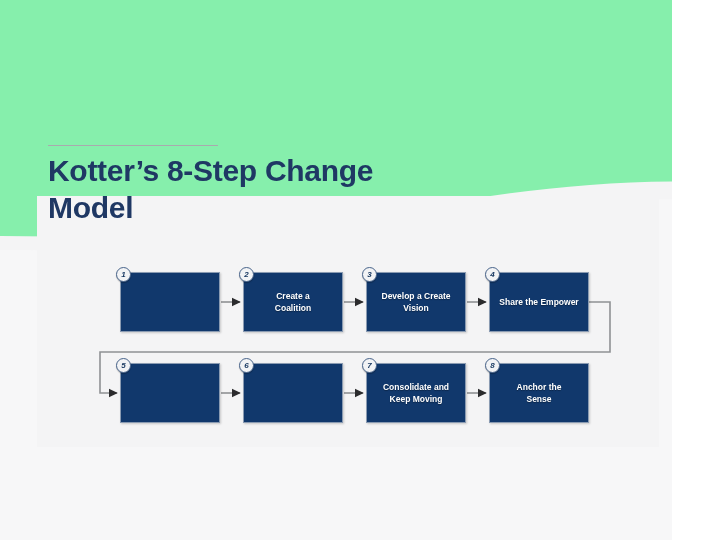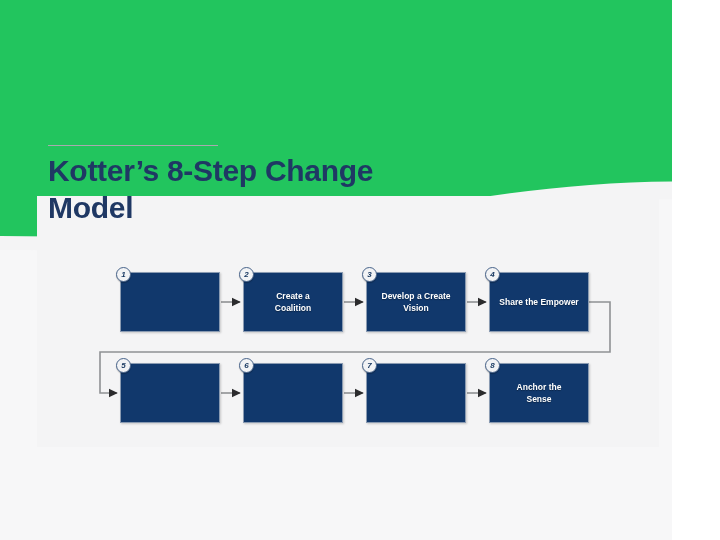--- a/index.html
+++ b/index.html
@@ -15,21 +15,21 @@
     font-family: "Liberation Sans", sans-serif;
     position: relative;
   }
 
   #slide {
     position: absolute;
     left: 0;
     top: 0;
     width: 672px;
     height: 540px;
-    background: #22c55e;
+    background: #86efac;
     overflow: hidden;
   }
 
   
   #bg-wave {
     position: absolute;
     left: 0;
     top: 0;
     width: 720px;
     height: 540px;
@@ -188,20 +188,22 @@
     <div class="step-box" style="left:120px; top:363px;">
       <span class="step-badge">5</span>
     </div>
 
     <div class="step-box" style="left:243px; top:363px;">
       <span class="step-badge">6</span>
     </div>
 
     <div class="step-box" style="left:366px; top:363px;">
       <span class="step-badge">7</span>
+      <span class="step-label">Consolidate and
+Keep Moving</span>
     </div>
 
     <div class="step-box" style="left:489px; top:363px;">
       <span class="step-badge">8</span>
       <span class="step-label">Anchor the
 Sense</span>
     </div>
 
   </div>
 </div>

